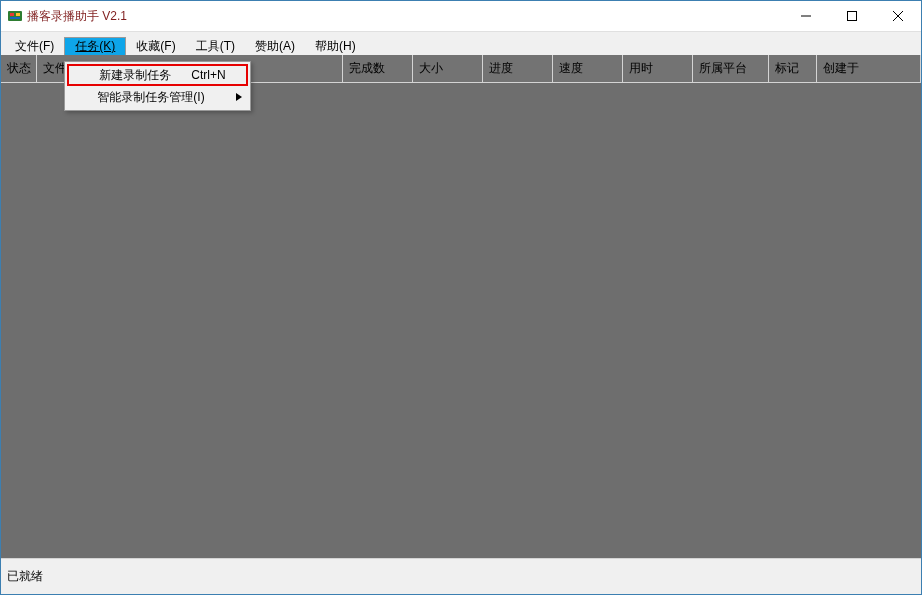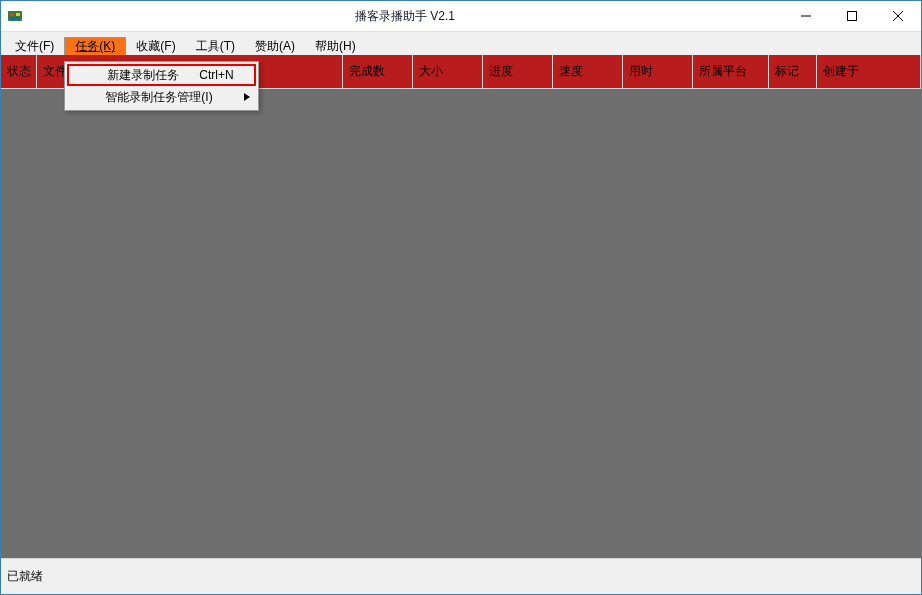--- a/index.html
+++ b/index.html
@@ -1,36 +1,36 @@
 <!DOCTYPE html>
 <html><head>
   <meta charset="utf-8">
   <style>
     * { margin: 0; padding: 0; box-sizing: border-box; font-family: "Microsoft YaHei", "SimSun", sans-serif; font-size: 12px; }
     body { width: 922px; height: 595px; background: #fff; border: 1px solid #3c7fb1; overflow: hidden; display: flex; flex-direction: column; }
     
     .titlebar { height: 30px; background: #fff; display: flex; align-items: center; padding: 0 0 0 6px; }
     .titlebar-icon { width: 16px; height: 16px; display: inline-flex; align-items: center; justify-content: center; margin-right: 4px; }
-    .titlebar-title { flex: 1; color: #0f172a; text-align: center; }
+    .titlebar-title { flex: 1; color: #7f1d1d; }
     .win-controls { display: flex; height: 100%; }
     .win-btn { width: 46px; height: 30px; display: flex; align-items: center; justify-content: center; cursor: pointer; }
     
     .menubar { height: 24px; background: #f0f0f0; display: flex; align-items: flex-end; padding: 0 4px; border-top: 1px solid #e0e0e0; }
     .menu-item { padding: 0 10px; display: flex; align-items: center; cursor: pointer; position: relative; }
-    .menu-item.active { background: #f97316; border: 1px solid #999; border-bottom: none; text-decoration: underline; }
+    .menu-item.active { background: #0ea5e9; border: 1px solid #999; border-bottom: none; text-decoration: underline; }
     
     .dropdown { position: absolute; top: 23px; left: -1px; background: #f0f0f0; border: 1px solid #999; box-shadow: 2px 2px 4px rgba(0,0,0,0.25); min-width: 172px; padding: 2px; z-index: 10; }
     .dropdown-inner { background: #f0f0f0; }
-    .dropdown-item { display: flex; align-items: center; height: 22px; padding: 0 20px 0 38px; cursor: pointer; white-space: nowrap; position: relative; }
+    .dropdown-item { display: flex; align-items: center; height: 22px; padding: 0 20px 0 30px; cursor: pointer; white-space: nowrap; position: relative; }
     .dropdown-item.highlighted { border: 2px solid #e60000; }
     .dropdown-item .label { flex: 1; }
     .dropdown-item .shortcut { margin-left: 20px; }
     .dropdown-item .arrow { position: absolute; right: 6px; }
     
-    .table-header { height: 34px; background: #b91c1c; display: flex; border-bottom: 1px solid #d4d4d4; }
+    .table-header { height: 28px; background: #737373; display: flex; border-bottom: 1px solid #d4d4d4; }
     .th { border-right: 1px solid #d4d4d4; padding: 0 6px; display: flex; align-items: center; white-space: nowrap; overflow: hidden; cursor: pointer; }
     
     .content { flex: 1; background: #6e6e6e; }
     
     .statusbar { height: 36px; background: #f0f0f0; border-top: 1px solid #d4d4d4; display: flex; align-items: center; padding: 0 6px; }
   </style>
 </head>
 <body>
 
 <div class="titlebar">

